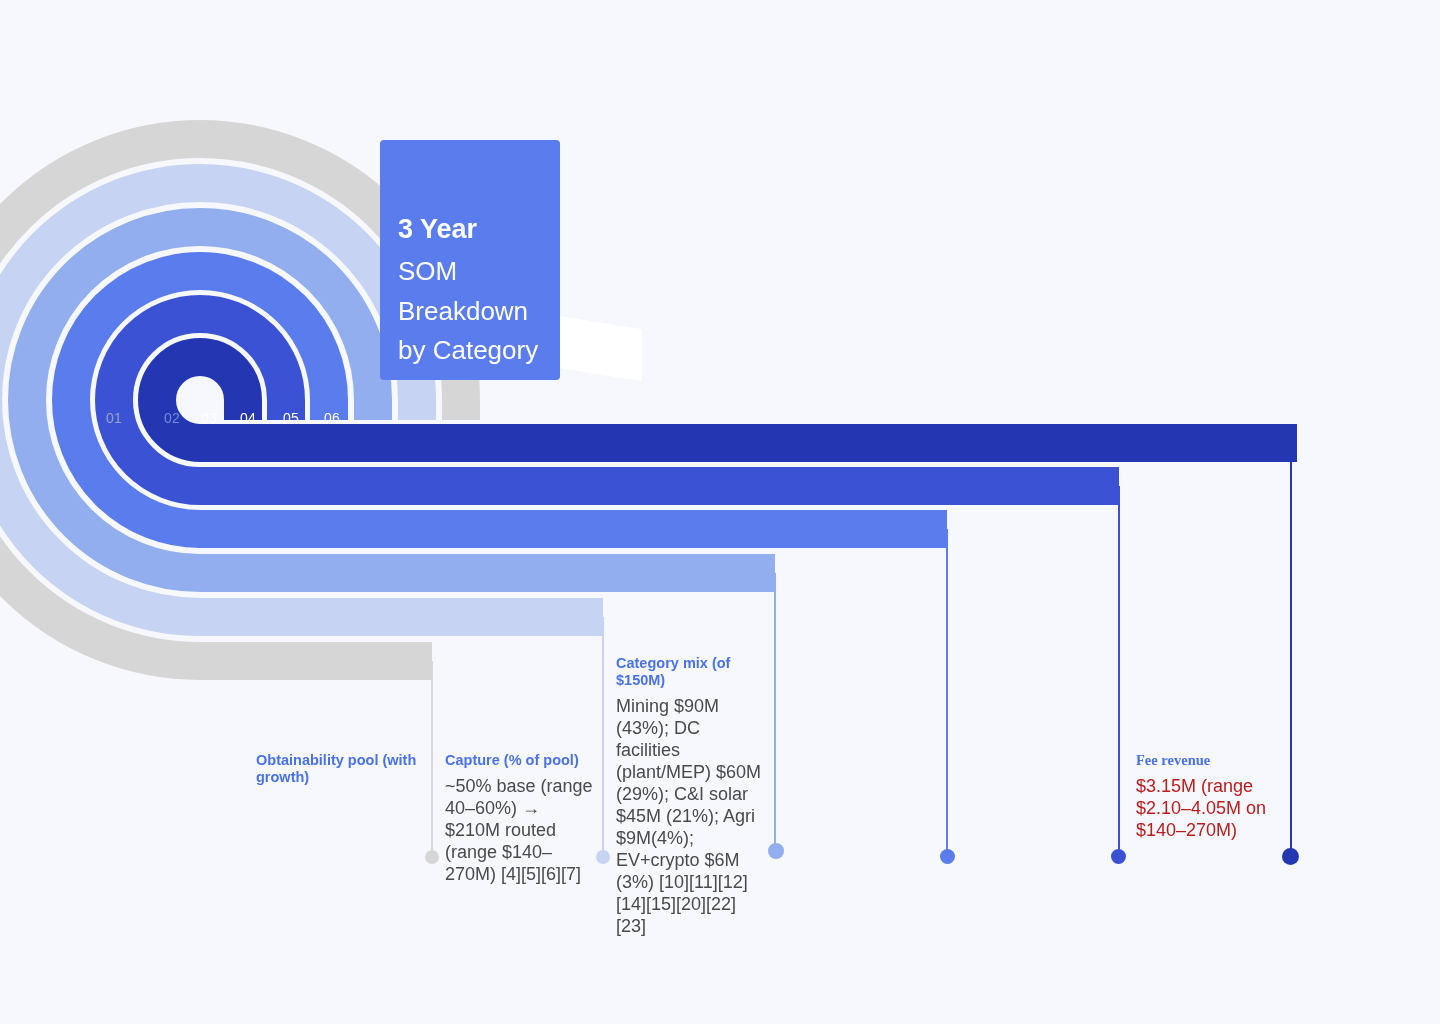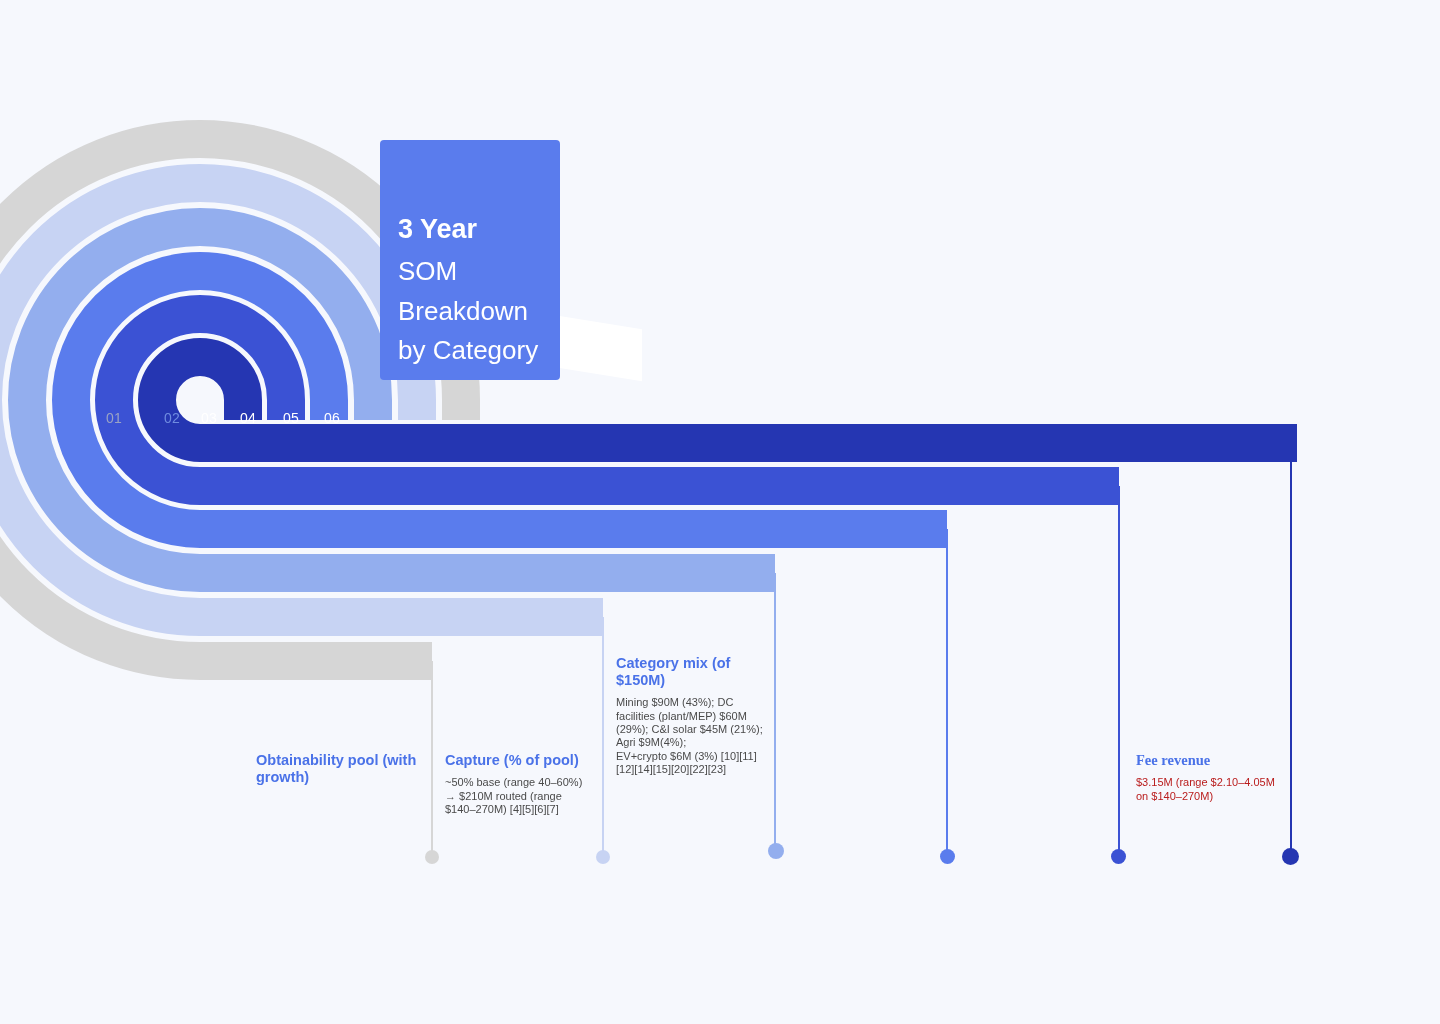--- a/index.html
+++ b/index.html
@@ -80,21 +80,21 @@
     box-sizing:border-box;
   }
   .label-title{
     font-size:14.5px;
     font-weight:bold;
     line-height:1.18;
     margin:0 0 7px 0;
     color:#4a72e8;
   }
   .label-body{
-    font-size:11px;
+    font-size:18px;
     font-weight:400;
     line-height:1.22;
     margin:0;
     color:#4a4a4a;
     white-space:pre-line;
   }
 </style>
 </head>
 <body style="background: rgb(246, 248, 253);">
 

